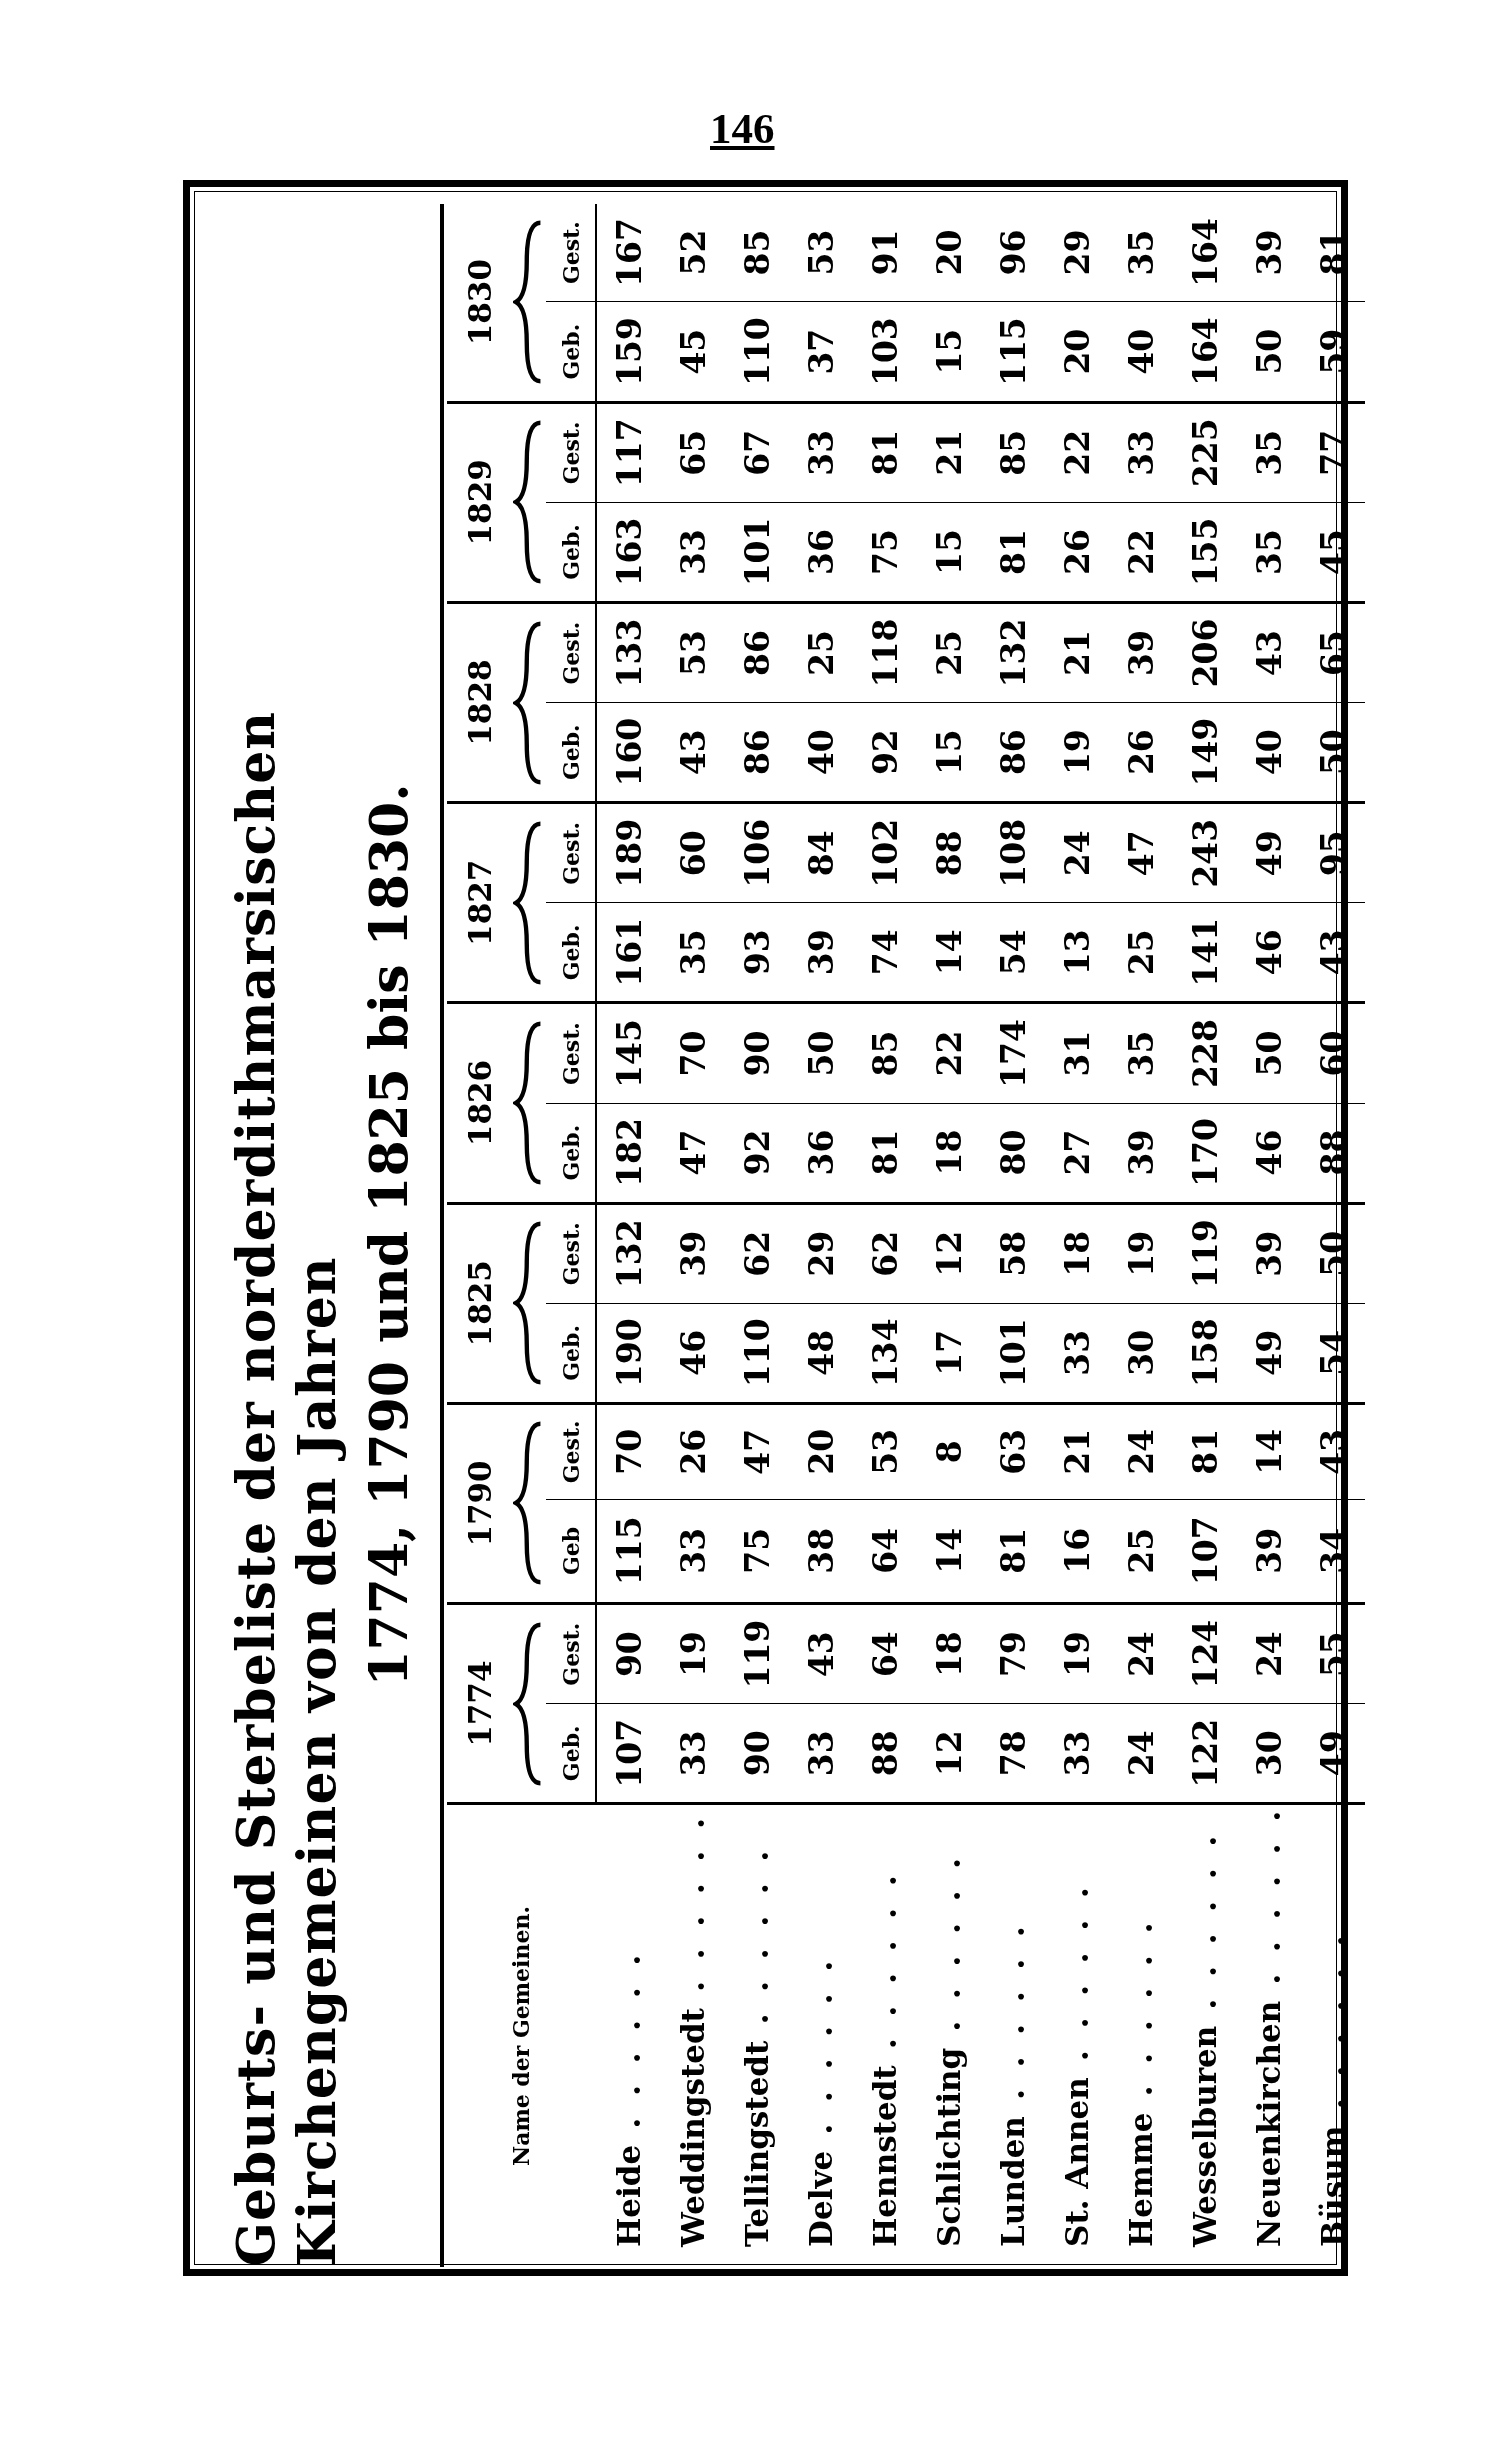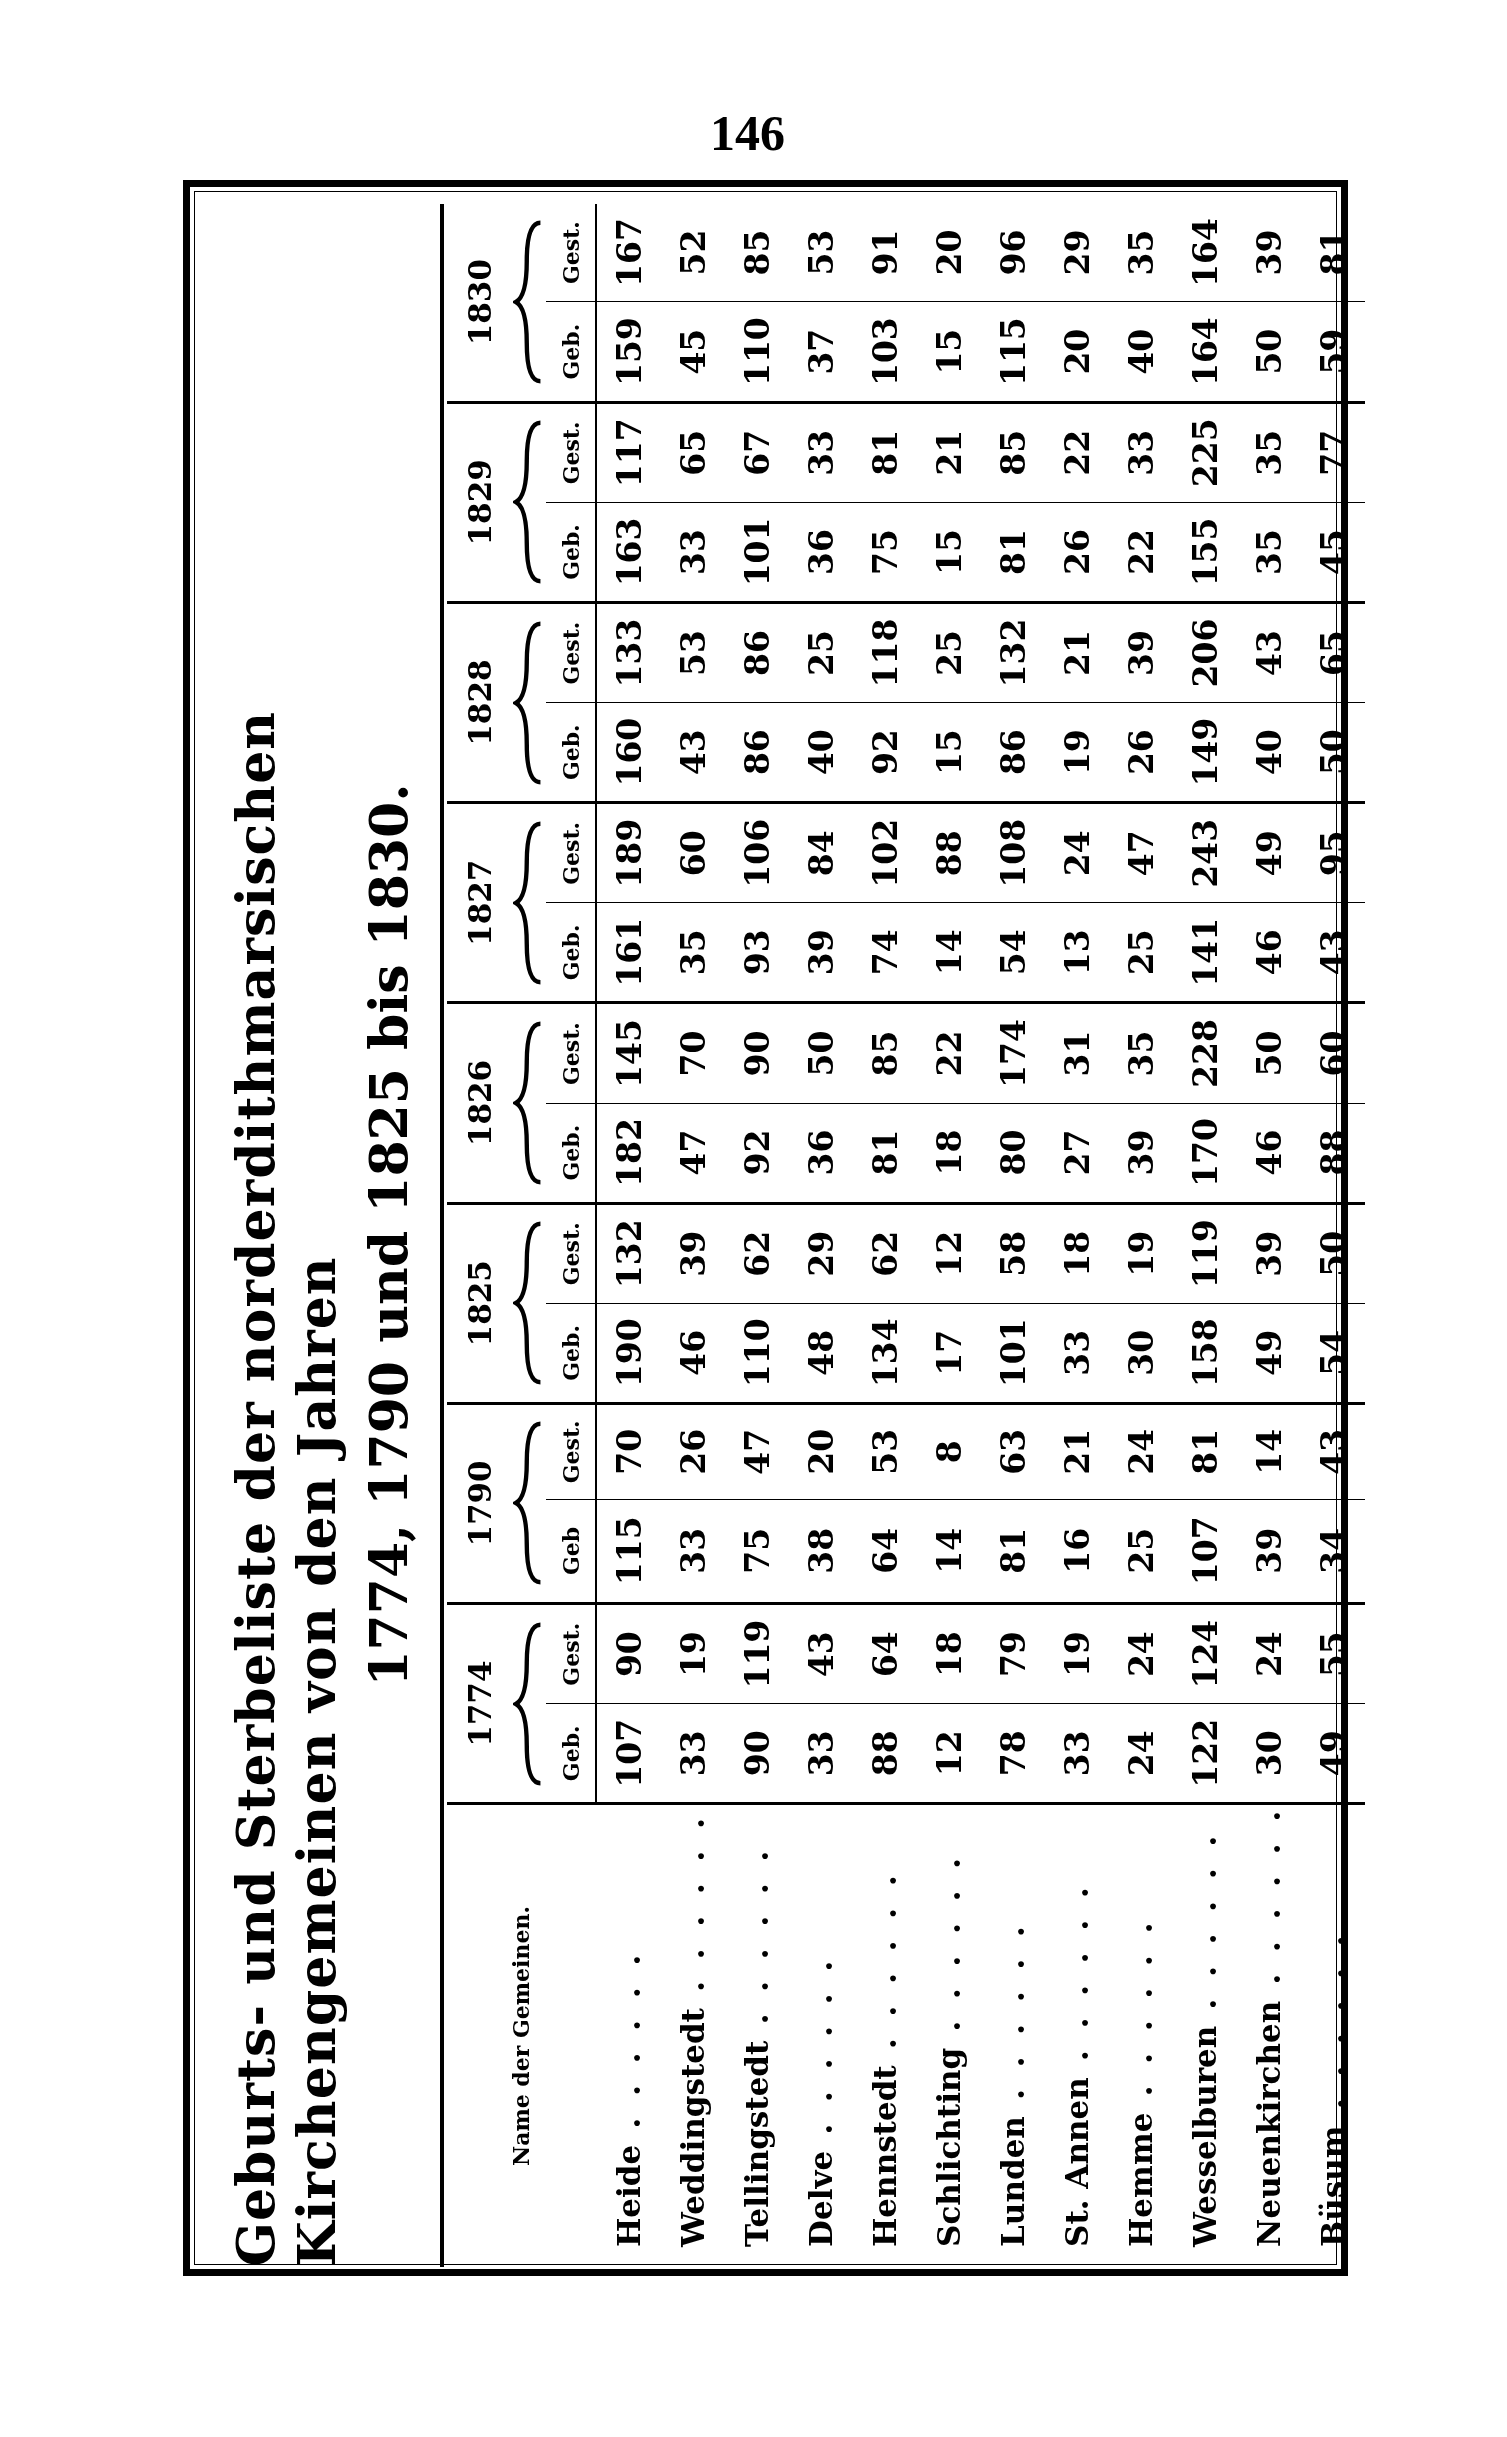--- a/index.html
+++ b/index.html
@@ -1,19 +1,19 @@
 <!DOCTYPE html>
 <html style="font-size:8.7px"><head>
 <meta charset="utf-8">
 <style>
   html, body { margin:0; padding:0; background:#ffffff; }
   body { width:1508px; height:2438px; position:relative; overflow:hidden;
          font-family:"DejaVu Serif", serif; color:#000; }
-  .page-number { position:absolute; left:710px; top:104px; font-size:50px; font-weight:bold;
-                 font-family:"Liberation Serif", serif; }
+  .page-number { position:absolute; left:710px; top:104px; font-size:43px; font-weight:bold;
+                 font-family:"Liberation Serif", serif;text-decoration:underline; }
   .frame { position:absolute; left:183px; top:180px; width:1165px; height:2096px;
            border:7.6px solid #000; box-sizing:border-box; background:#fff; }
   .frame::after { content:""; position:absolute; left:4.4px; top:4.4px; right:4.4px; bottom:4.4px;
                   border:1.6px solid #000; pointer-events:none; }
   
   .rot { position:absolute; left:0; top:0; width:2096px; height:1165px;
          transform-origin:0 0; transform: translate(0px, 2096px) rotate(-90deg); }
   .title-band { position:absolute; left:16.4px; top:13.6px; width:2063px; height:240px;
                 border-bottom:4.4px solid #000; box-sizing:border-box;
                 display:flex; flex-direction:column; align-items:center; justify-content:center; }

